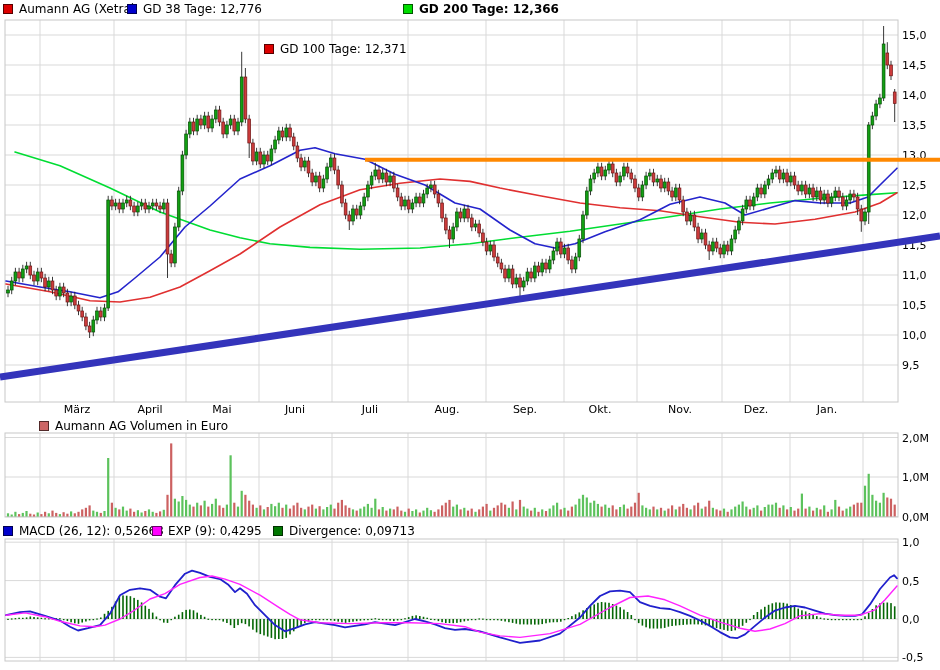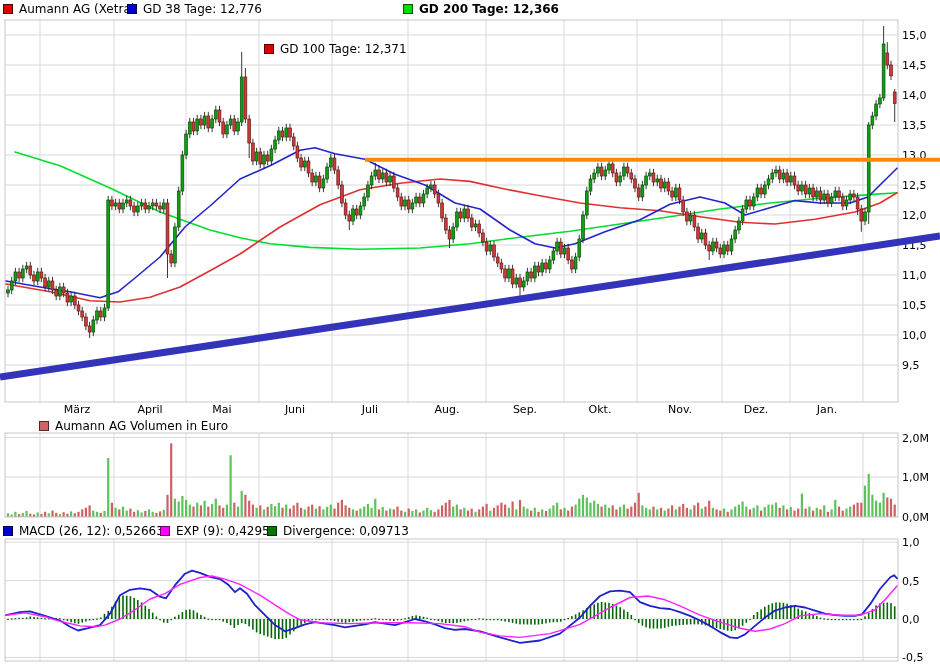--- a/index.html
+++ b/index.html
@@ -1124,23 +1124,23 @@
       <span class="sq" style="background-color: rgb(204, 102, 102);"></span>
       <span>Aumann AG Volumen in Euro</span>
     </div>
   </div>
 
   <div class="legend-row" style="top:524px;">
     <div class="legend-item" style="left:3px;">
       <span class="sq" style="background-color: rgb(0, 0, 204);"></span>
       <span>MACD (26, 12): 0,52663</span>
     </div>
-    <div class="legend-item" style="left:160px;text-align:right;">
+    <div class="legend-item" style="left:152px;text-align:right;">
       <span class="sq" style="background-color: rgb(255, 0, 255);"></span>
       <span>EXP (9): 0,4295</span>
     </div>
-    <div class="legend-item" style="left:267px;align-items:center;">
+    <div class="legend-item" style="left:273px;align-items:center;">
       <span class="sq" style="background-color: rgb(0, 119, 0);"></span>
       <span>Divergence: 0,09713</span>
     </div>
   </div>
 
 </div>
 
 </body></html>

